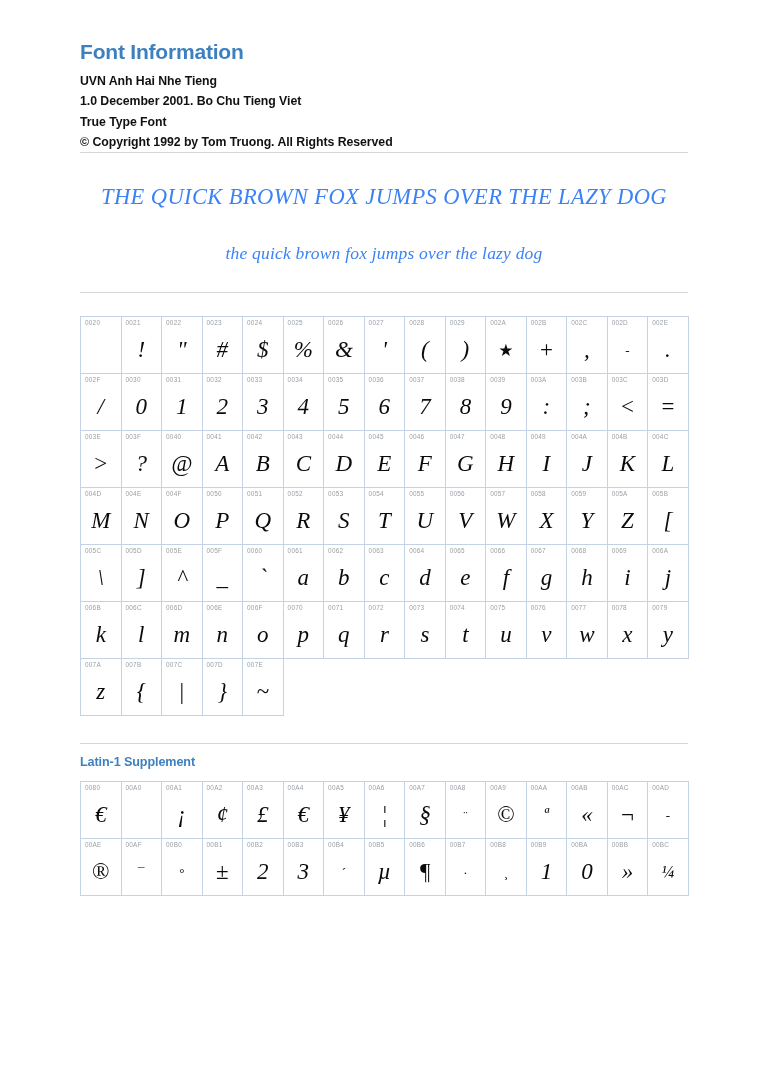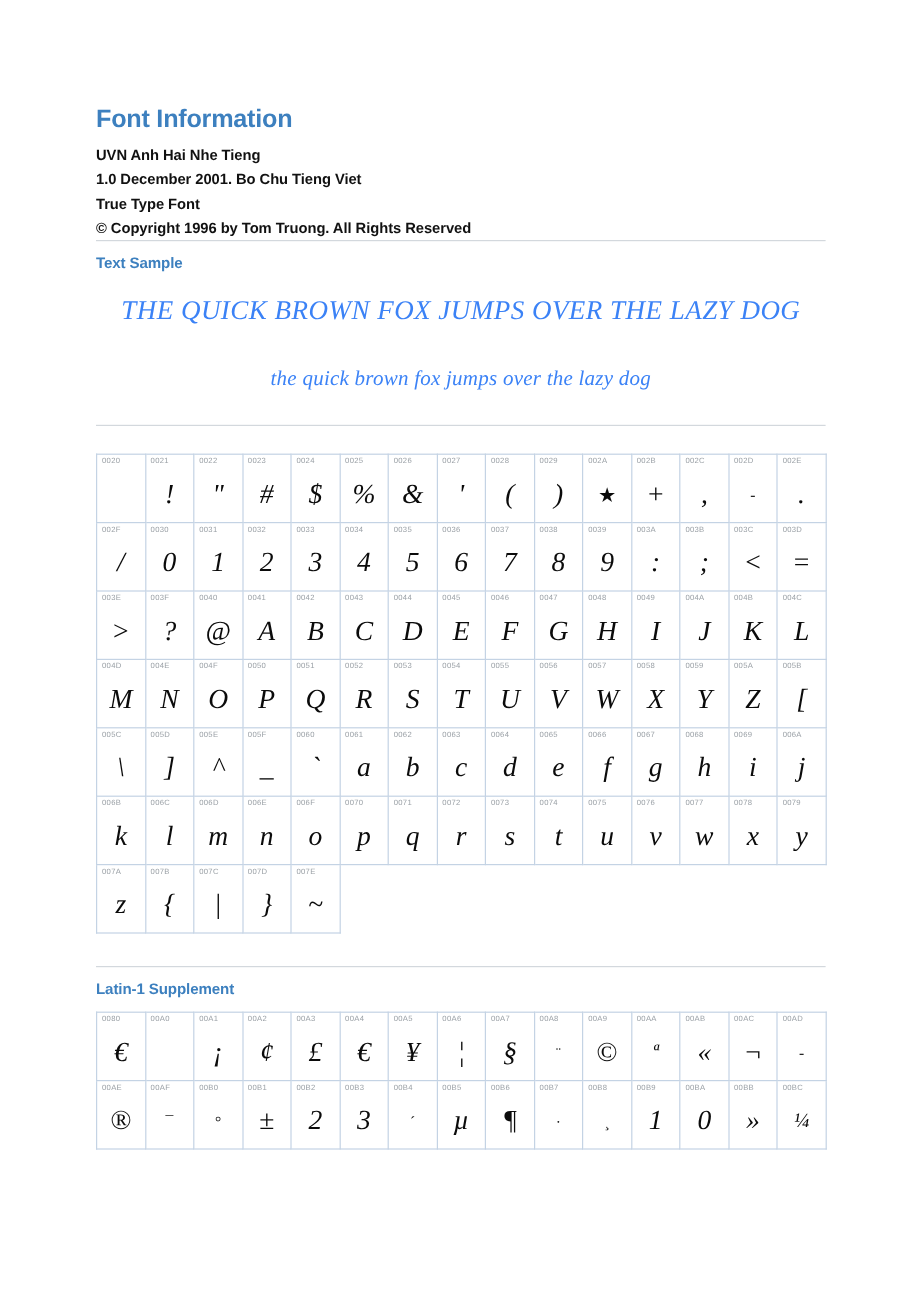--- a/index.html
+++ b/index.html
@@ -17,21 +17,21 @@
   .page {
     position: relative;
     width: 768px;
     height: 1087px;
     box-sizing: border-box;
     padding: 0 80px;
   }
 
   
   .doc-header {
-    padding-top: 88px;
+    padding-top: 40px;
   }
   .doc-title {
     font-size: 21px;
     font-weight: bold;
     color: #3d80bf;
     letter-spacing: -0.2px;
     line-height: 1.15;
     margin: 0 0 7px 0;
   }
   .meta-line {
@@ -134,26 +134,25 @@
 </head>
 <body>
 
 <div class="page">
 
   <div class="doc-header">
     <div class="doc-title">Font Information</div>
     <div class="meta-line">UVN Anh Hai Nhe Tieng</div>
     <div class="meta-line">1.0 December 2001. Bo Chu Tieng Viet</div>
     <div class="meta-line">True Type Font</div>
-    <div class="meta-line">© Copyright 1996 by Tom Truong. All Rights Reserved</div>
+    <div class="meta-line">© Copyright 1992 by Tom Truong. All Rights Reserved</div>
   </div>
 
   <hr class="rule">
   <div style="height:11px"></div>
-  <div class="section-head">Text Sample</div>
 
   <div style="height:20px"></div>
   <div class="sample-row sample-upper">THE QUICK BROWN FOX JUMPS OVER THE LAZY DOG</div>
   <div style="height:33px"></div>
   <div class="sample-row sample-lower">the quick brown fox jumps over the lazy dog</div>
   <div style="height:28px"></div>
 
   <hr class="rule">
   <div style="height:11px"></div>
 

